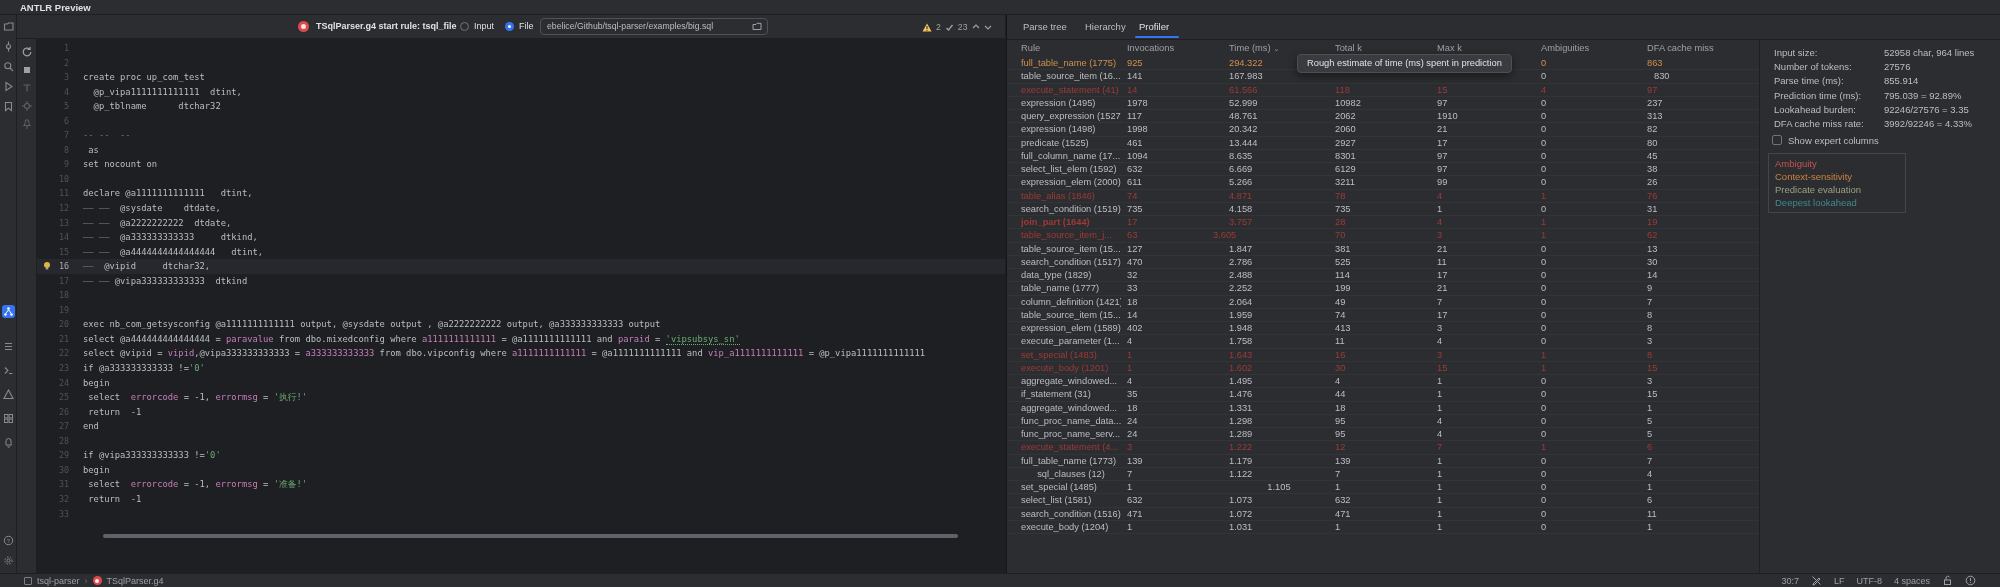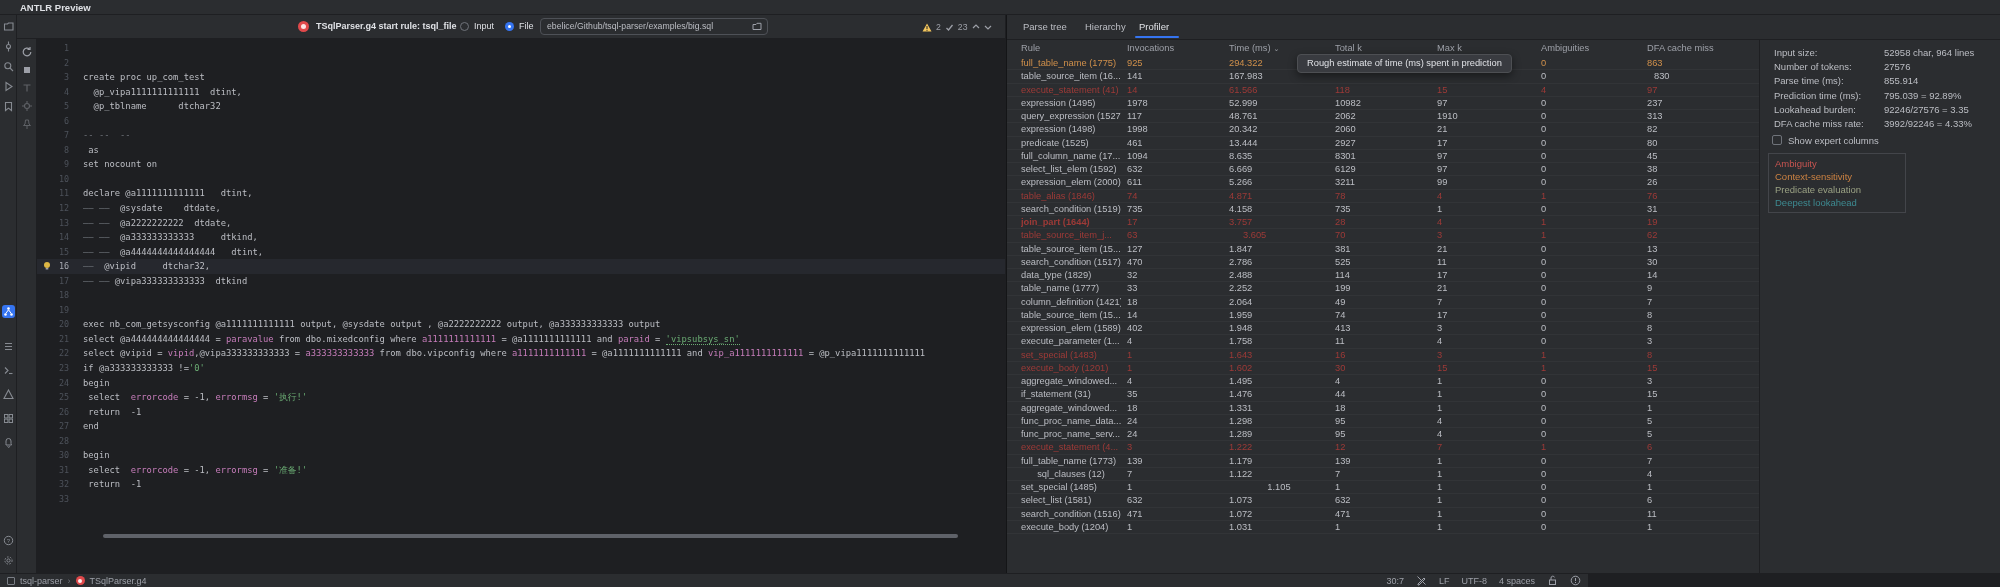--- a/index.html
+++ b/index.html
@@ -90,22 +90,22 @@
   .stat-row { position:absolute; left:0; width:242px; height:14.2px; line-height:14.2px; font-size:9.5px; }
   .stat-label { position:absolute; left:14px; color:#bcbec4; }
   .stat-value { position:absolute; left:124px; color:#bcbec4; }
   #expert-row { position:absolute; left:12px; top:93px; height:14px; display:flex; align-items:center; gap:6px; }
   #expert-checkbox { width:10px; height:10px; border:1px solid #6f737a; border-radius:2px; background:transparent; }
   #expert-label { color:#bcbec4; font-size:9.5px; }
   #legend-box { position:absolute; left:8px; top:113px; width:138px; border:1px solid #43454a; padding:3px 0; }
   .legend-item { height:13px; line-height:13px; padding-left:6px; font-size:9.5px; white-space:nowrap; }
 
   
-  #status-bar { left:0; top:573px; width:1588px; height:14px; background:#2b2d30; border-top:1px solid #1e1f22;
-                display:flex; align-items:center; justify-content:space-between; padding:0 7px; font-size:9px; color:#9da0a8; }
+  #status-bar { left:0; top:573px; width:2000px; height:14px; background:#2b2d30; border-top:1px solid #1e1f22;
+                display:flex; align-items:center; justify-content:space-between; padding:0 24px; font-size:9px; color:#9da0a8; }
   #breadcrumbs { display:flex; align-items:center; gap:5px; }
   #status-right { display:flex; align-items:center; gap:12px; }
   .bc-sep { color:#6f737a; }
   #file-icon { width:9px; height:9px; border-radius:50%; background:#e0494b; position:relative; }
   #file-icon::after { content:""; position:absolute; left:2.5px; top:2.5px; width:4px; height:4px; border-radius:50%; background:#fff; opacity:.9; }
   #module-icon { width:8px; height:8px; border:1px solid #7a7e85; border-radius:1px; }
   .sb-ic { width:11px; height:11px; color:#9da0a8; }
   .sb-ic svg { width:11px; height:11px; display:block; }
 </style>
 </head>
@@ -286,20 +286,21 @@
         <div class="line"><span class="gutter">19</span><span class="code"></span></div>
         <div class="line"><span class="gutter">20</span><span class="code"><span class="tk-d">exec nb_com_getsysconfig @a1111111111111 output, @sysdate output , @a2222222222 output, @a333333333333 output</span></span></div>
         <div class="line"><span class="gutter">21</span><span class="code"><span class="tk-d">select @a444444444444444 = </span><span class="tk-p">paravalue</span><span class="tk-d"> from dbo.mixedconfig where </span><span class="tk-p">a1111111111111</span><span class="tk-d"> = @a1111111111111 and </span><span class="tk-p">paraid</span><span class="tk-d"> = </span><span class="tk-s tk-u">'vipsubsys_sn'</span></span></div>
         <div class="line"><span class="gutter">22</span><span class="code"><span class="tk-d">select @vipid = </span><span class="tk-p">vipid</span><span class="tk-d">,@vipa333333333333 = </span><span class="tk-p">a333333333333</span><span class="tk-d"> from dbo.vipconfig where </span><span class="tk-p">a1111111111111</span><span class="tk-d"> = @a1111111111111 and </span><span class="tk-p">vip_a1111111111111</span><span class="tk-d"> = @p_vipa1111111111111</span></span></div>
         <div class="line"><span class="gutter">23</span><span class="code"><span class="tk-d">if @a333333333333 !=</span><span class="tk-s">'0'</span></span></div>
         <div class="line"><span class="gutter">24</span><span class="code"><span class="tk-d">begin</span></span></div>
         <div class="line"><span class="gutter">25</span><span class="code"><span class="tk-d"> select  </span><span class="tk-p">errorcode</span><span class="tk-d"> = -1, </span><span class="tk-p">errormsg</span><span class="tk-d"> = </span><span class="tk-s">'执行!'</span></span></div>
         <div class="line"><span class="gutter">26</span><span class="code"><span class="tk-d"> return  -1</span></span></div>
         <div class="line"><span class="gutter">27</span><span class="code"><span class="tk-d">end</span></span></div>
         <div class="line"><span class="gutter">28</span><span class="code"></span></div>
+        <div class="line"><span class="gutter">29</span><span class="code"><span class="tk-d">if @vipa333333333333 !=</span><span class="tk-s">'0'</span></span></div>
         <div class="line"><span class="gutter">30</span><span class="code"><span class="tk-d">begin</span></span></div>
         <div class="line"><span class="gutter">31</span><span class="code"><span class="tk-d"> select  </span><span class="tk-p">errorcode</span><span class="tk-d"> = -1, </span><span class="tk-p">errormsg</span><span class="tk-d"> = </span><span class="tk-s">'准备!'</span></span></div>
         <div class="line"><span class="gutter">32</span><span class="code"><span class="tk-d"> return  -1</span></span></div>
         <div class="line"><span class="gutter">33</span><span class="code"></span></div>
       </div>
     <div id="editor-hscroll" class="abs"></div>
   </div>
 </div>
 
 <div id="right-panel" class="abs">
@@ -434,21 +435,21 @@
           <span class="tcell" style="left: 120px; width: 96px;">17</span>
           <span class="tcell" style="left: 222px; width: 100px;">3.757</span>
           <span class="tcell" style="left: 328px; width: 96px;">28</span>
           <span class="tcell" style="left: 430px; width: 98px;">4</span>
           <span class="tcell" style="left: 534px; width: 100px;">1</span>
           <span class="tcell" style="left: 640px; width: 104px;">19</span>
         </div>
         <div class="trow amb">
           <span class="tcell" style="left: 14px; width: 100px;">table_source_item_j...</span>
           <span class="tcell" style="left: 120px; width: 96px;">63</span>
-          <span class="tcell" style="left: 236px; width: 100px;">3.605</span>
+          <span class="tcell" style="left: 206px; width: 100px;">3.605</span>
           <span class="tcell" style="left: 328px; width: 96px;">70</span>
           <span class="tcell" style="left: 430px; width: 98px;">3</span>
           <span class="tcell" style="left: 534px; width: 100px;">1</span>
           <span class="tcell" style="left: 640px; width: 104px;">62</span>
         </div>
         <div class="trow">
           <span class="tcell" style="left: 14px; width: 100px;">table_source_item (15...</span>
           <span class="tcell" style="left: 120px; width: 96px;">127</span>
           <span class="tcell" style="left: 222px; width: 100px;">1.847</span>
           <span class="tcell" style="left: 328px; width: 96px;">381</span>

